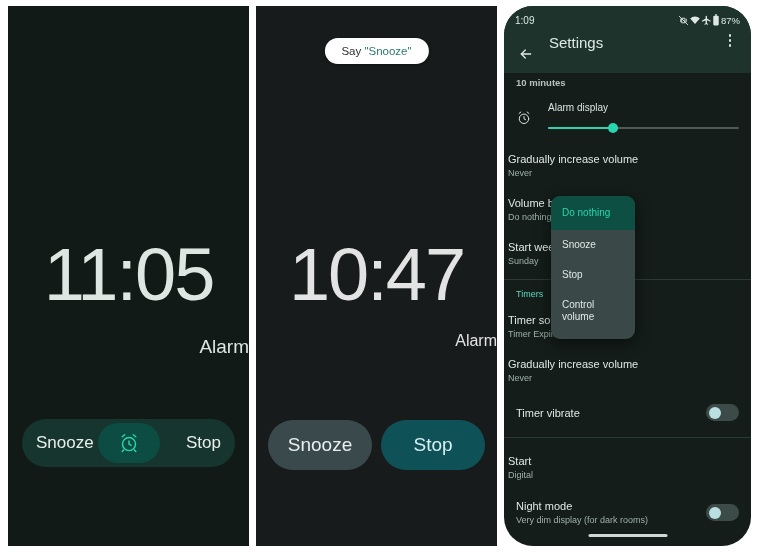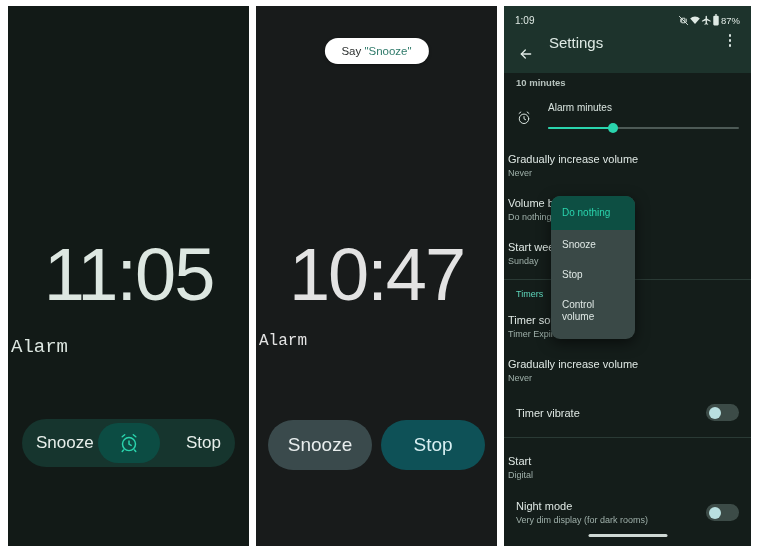--- a/index.html
+++ b/index.html
@@ -22,21 +22,21 @@
   .edge { width: 8px; flex: 0 0 8px; background:#ffffff; }
 
   .panel {
     position: relative;
     height: 540px;
     margin-top: 6px;
     flex: 0 0 auto;
     overflow: hidden;
   }
   .panel-a, .panel-b { width: 241px; }
-  .panel-c { width: 247px; }
+  .panel-c { width: 247px; border-radius: 29px; }
 
   
   .alarm-screen {
     width: 100%; height: 100%;
     background: #121a17;
     position: relative;
   }
   .alarm-screen.b { background: #181b1b; }
 
   .say-chip {
@@ -60,25 +60,24 @@
     font-size: 74px;
     font-weight: 400;
     letter-spacing: -2px;
     line-height: 1;
   }
   .panel-a .clock-time { top: 232px; color: #dde7e1; }
   .panel-b .clock-time { top: 232px; color: #e3e3e3; }
 
   .clock-label {
     position: absolute;
-    left: 3px; right: 0;
-    text-align: left;
+    left: 16px; right: 0;
+    text-align: right;
     font-size: 19px;
     font-weight: 400;
-    font-family: Liberation Mono, monospace;
   }
   .panel-a .clock-label { top: 330px; color: #dde7e1; }
   .panel-b .clock-label { top: 326px; color: #e3e3e3; font-size: 16px; }
 
   
   .slide-track {
     position: absolute;
     left: 14px; right: 14px;
     top: 413px;
     height: 48px;
@@ -352,21 +351,21 @@
         <div class="volume-row">
           <span class="vol-icon">
             <svg width="16" height="16" viewBox="0 0 24 24" fill="none" stroke="#d9e4df" stroke-width="1.5" stroke-linecap="round">
               <circle cx="12" cy="13.2" r="7.1"></circle>
               <path d="M12 9.8 V13.2 L14.4 14.6"></path>
               <path d="M4.6 5.2 L7.3 3.0"></path>
               <path d="M19.4 5.2 L16.7 3.0"></path>
             </svg>
           </span>
           <span class="vol-body">
-            <span class="vol-label" style="display:block">Alarm minutes</span>
+            <span class="vol-label" style="display:block">Alarm display</span>
             <span class="vol-slider" style="display:block">
               <i class="track"></i>
               <i class="fill" id="vol-fill" style="width: 34%;"></i>
               <i class="thumb" id="vol-thumb" style="left: 34%;"></i>
             </span>
           </span>
         </div>
 
         <div class="row" style="margin-top:18px">
           <div class="row-title">Gradually increase volume</div>

